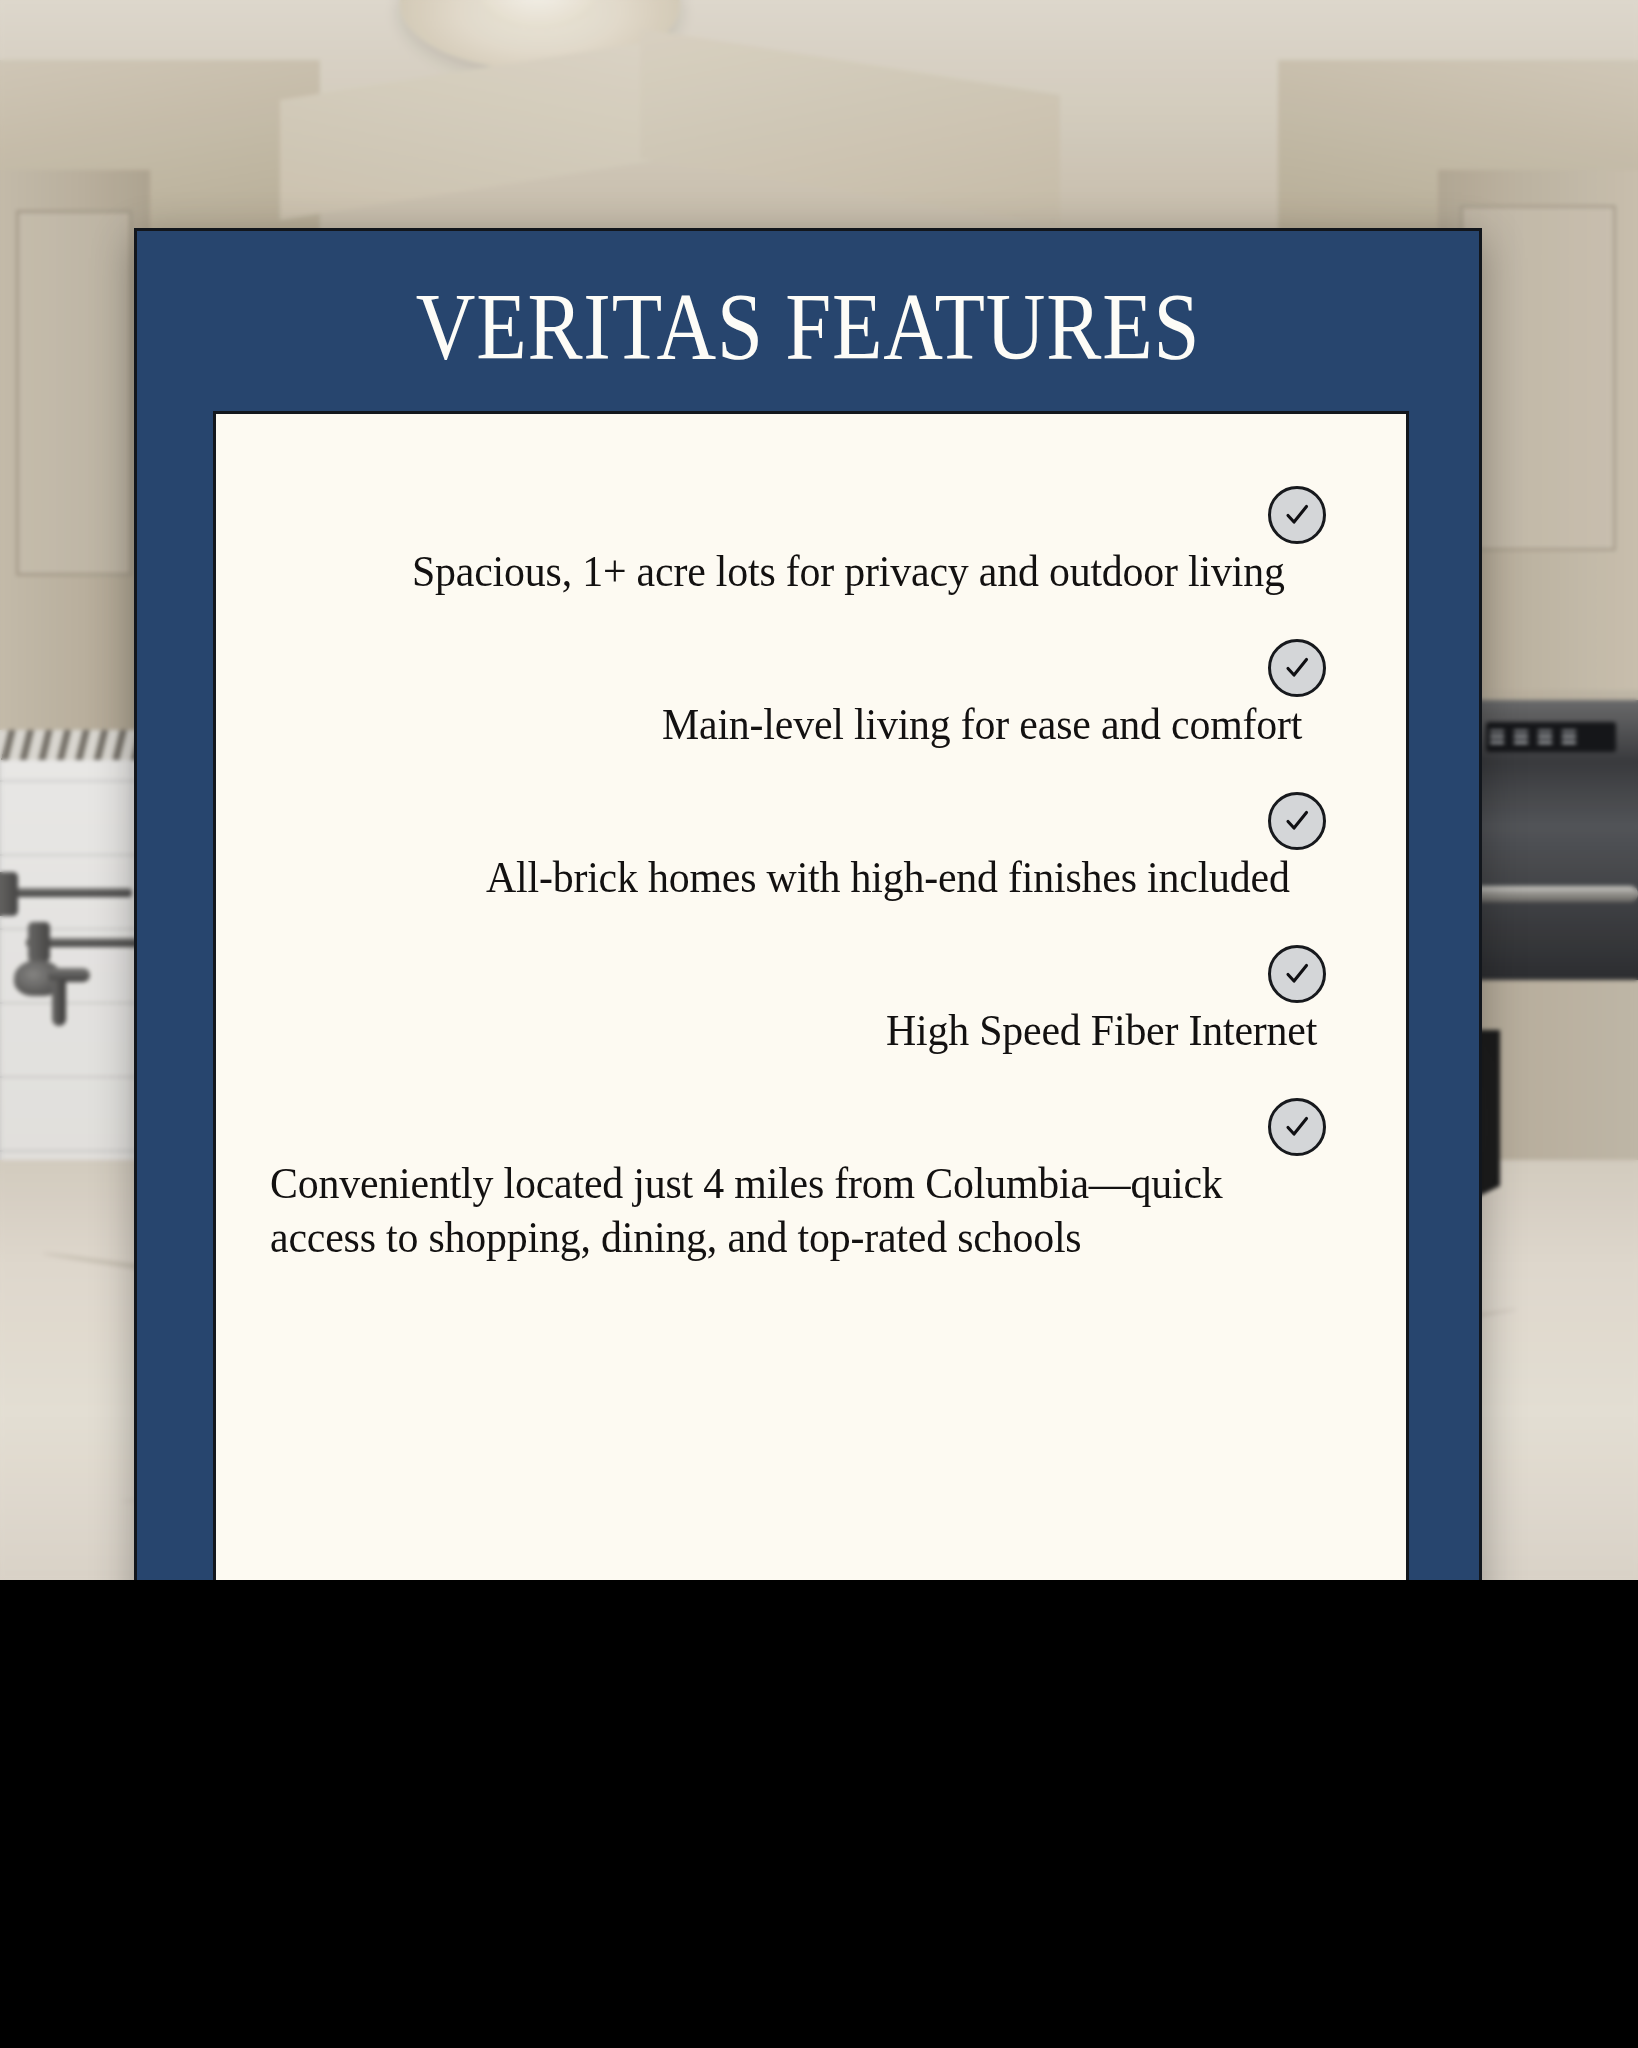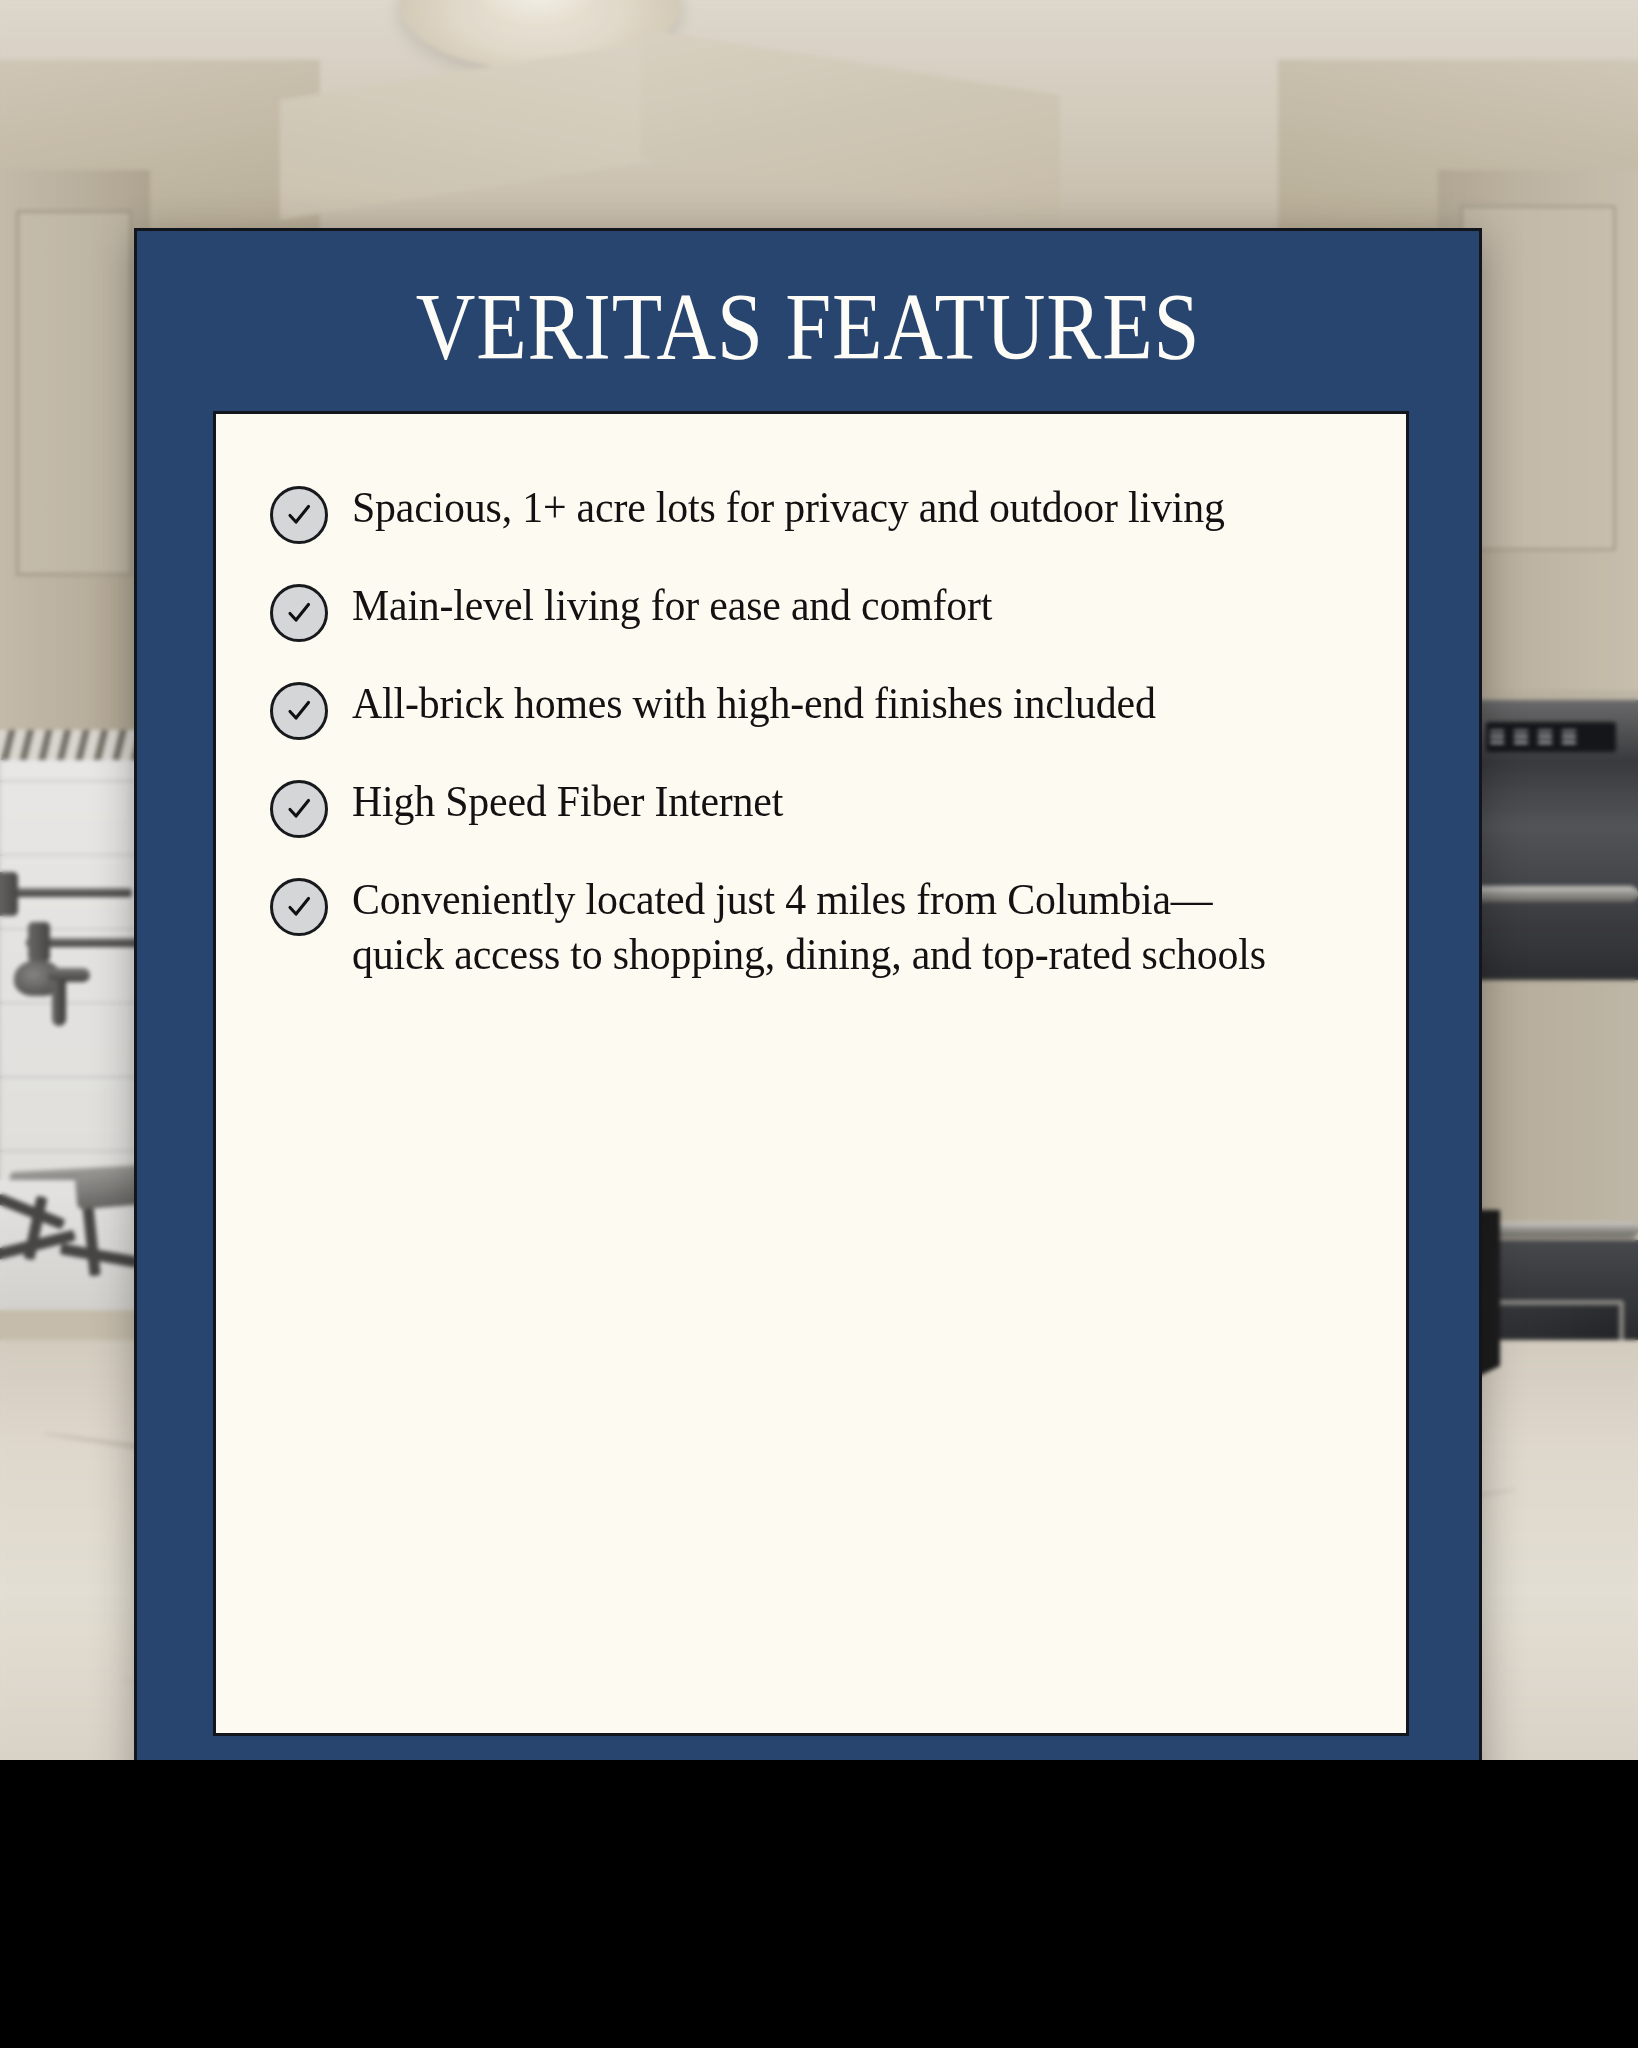--- a/index.html
+++ b/index.html
@@ -3,21 +3,21 @@
 <meta charset="utf-8">
 <style>
   html, body {
     margin: 0;
     padding: 0;
     background: #000;
   }
   #root {
     position: relative;
     width: 1638px;
-    height: 1760px;
+    height: 1580px;
     overflow: hidden;
     font-family: "Liberation Serif", "DejaVu Serif", serif;
   }
 
   
   .bg {
     position: absolute;
     inset: 0;
     background: #cfc6b4;
     overflow: hidden;
@@ -283,22 +283,23 @@
     box-sizing: border-box;
     overflow: hidden;
   }
   .features {
     list-style: none;
     margin: 0;
     padding: 66px 56px 0 54px;
   }
   .feature {
     display: flex;
-    align-items: flex-start;
+    align-items: flex-end;
     margin-bottom: 34px;
+    flex-direction: column;
   }
   .feature:last-child { margin-bottom: 0; }
   .check {
     flex: 0 0 auto;
     width: 58px;
     height: 58px;
     margin-top: 6px;
     margin-right: 24px;
     border-radius: 50%;
     background: #d4d6d8;

